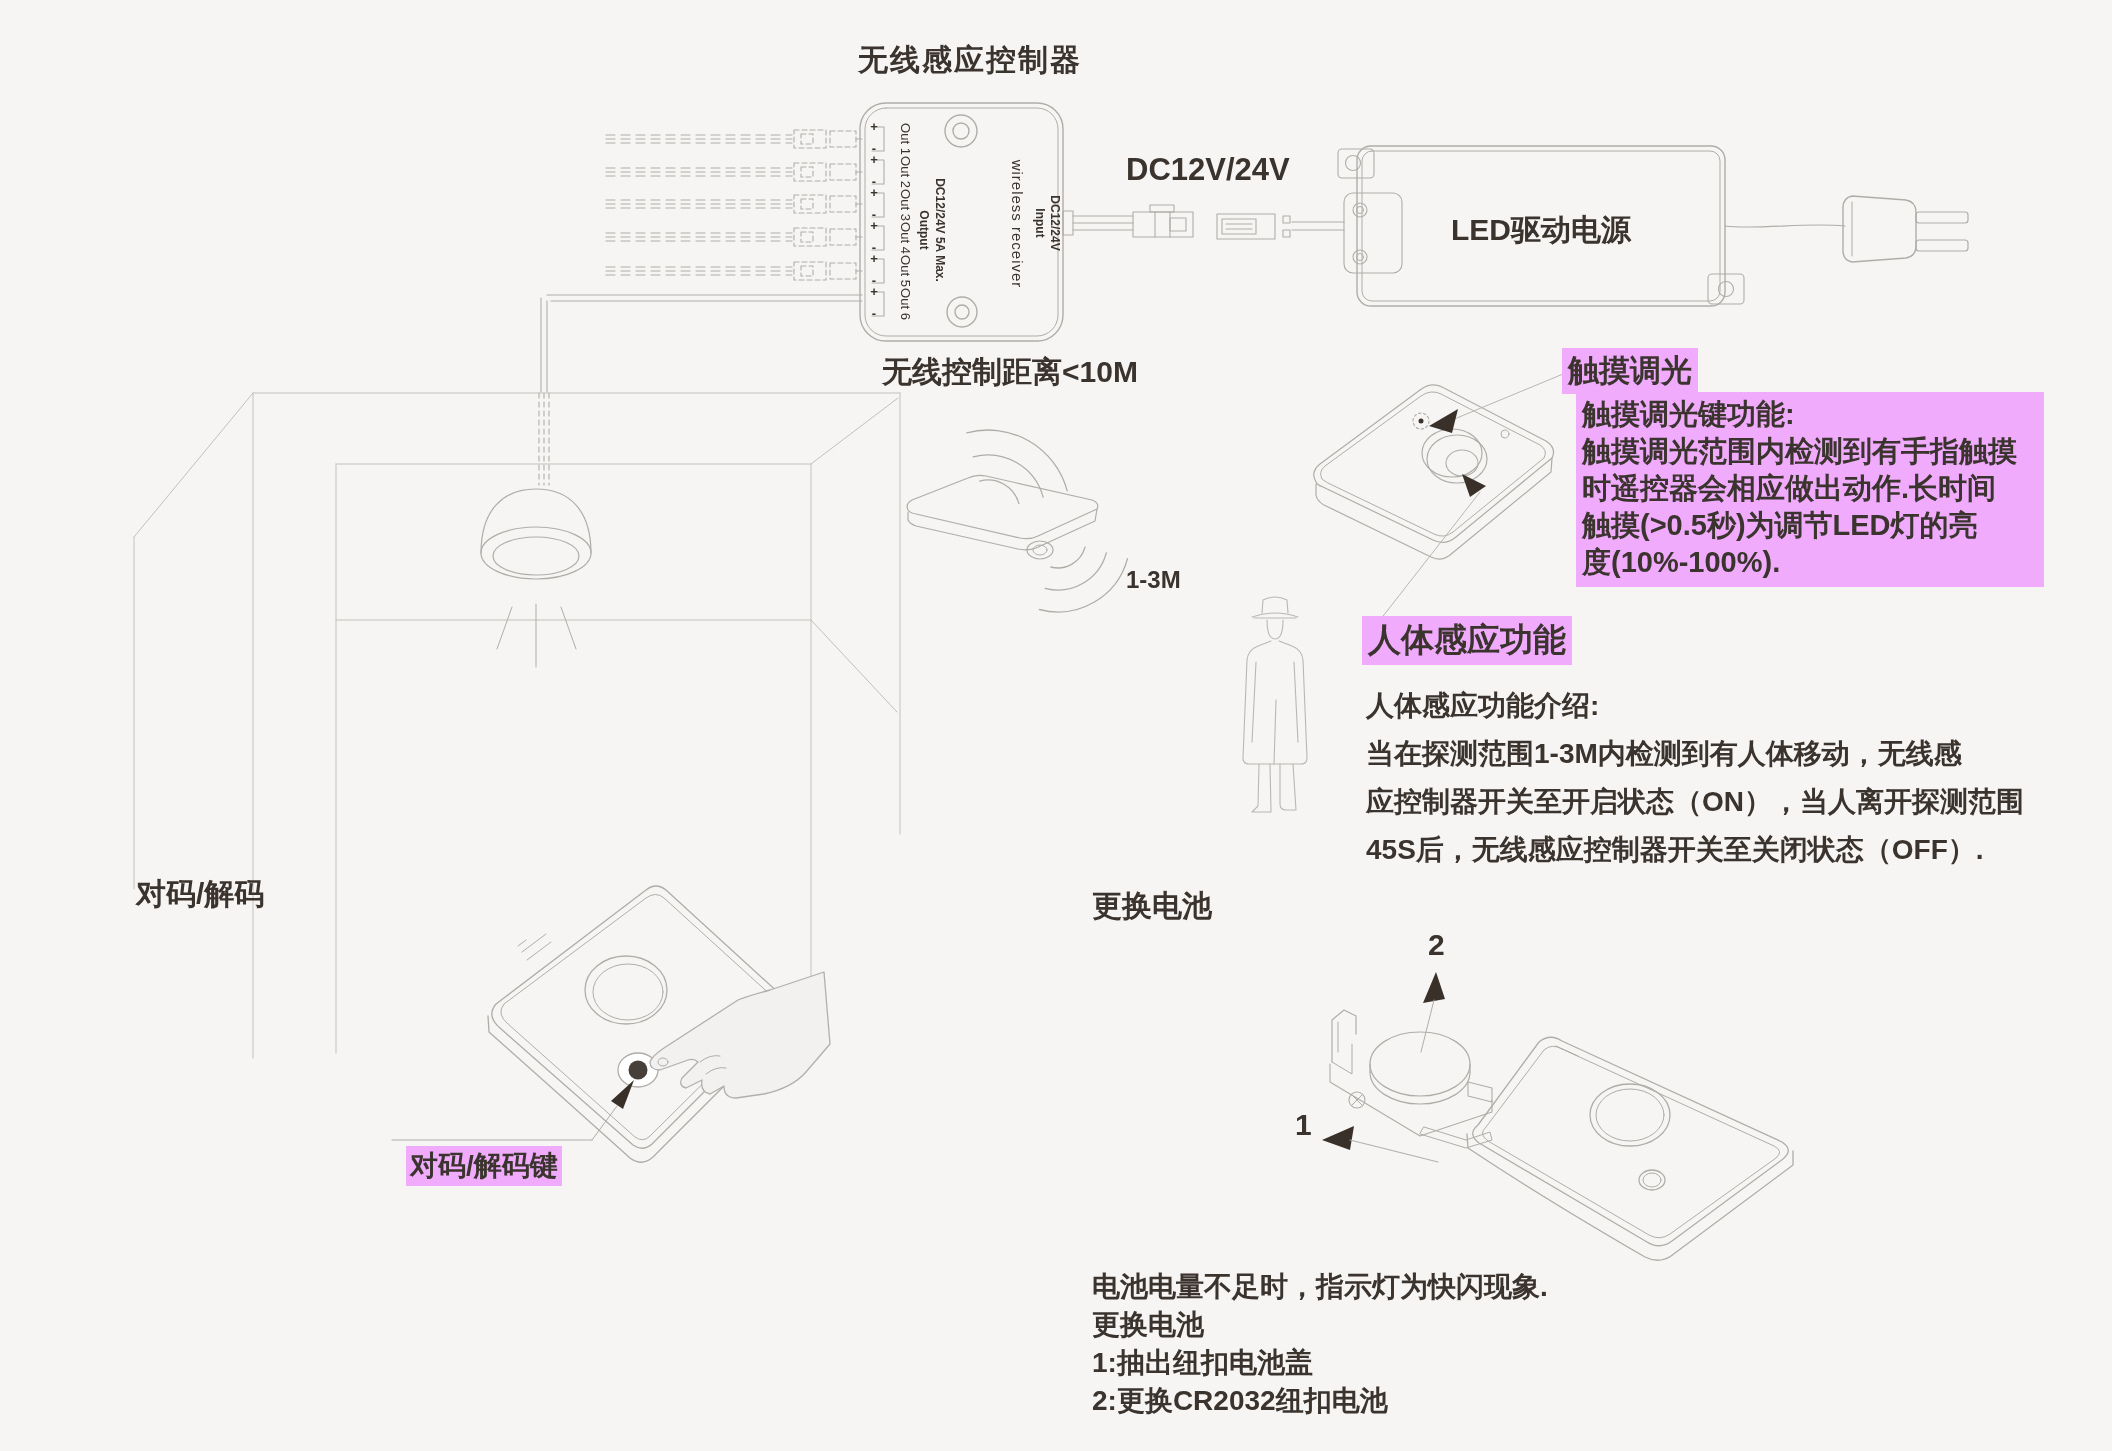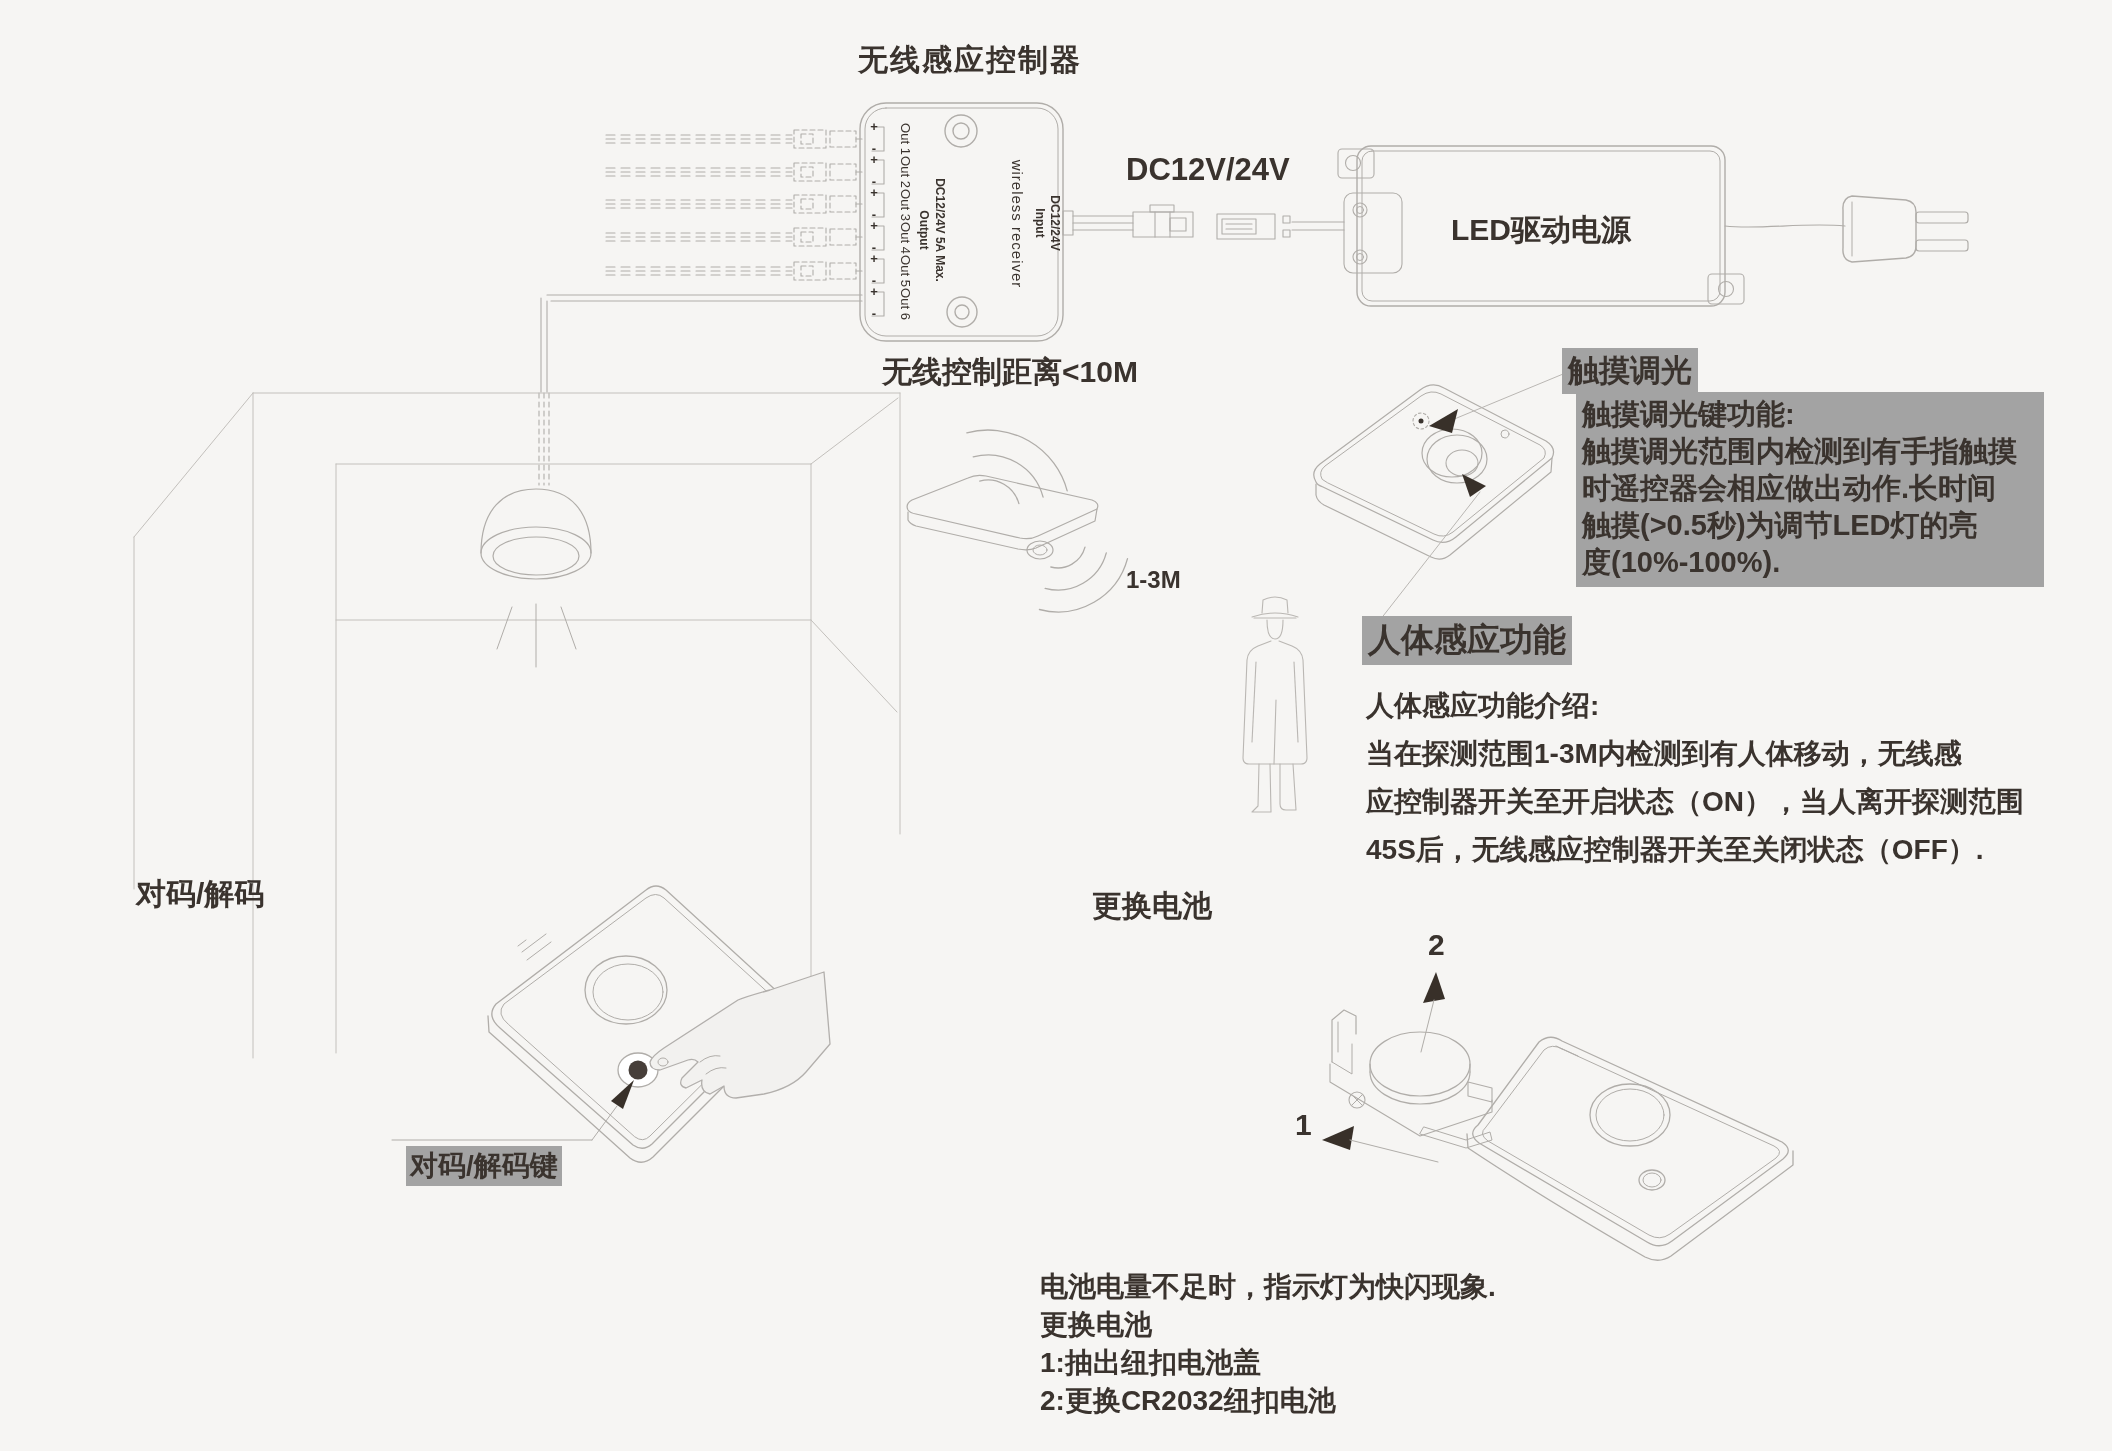--- a/index.html
+++ b/index.html
@@ -2,21 +2,21 @@
 <html><head>
 <meta charset="utf-8">
 <style>
   html,body{margin:0;padding:0;}
   #canvas{position:relative;width:2112px;height:1451px;background:#f6f5f3;overflow:hidden;
           font-family:"Liberation Sans","DejaVu Sans",sans-serif;color:#3a332e;}
   #art{position:absolute;left:0;top:0;z-index:1;}
   .txt{position:absolute;z-index:2;white-space:nowrap;color:#3a332e;}
   .w600{font-weight:600;}
   .w700{font-weight:700;}
-  .whitebg{background:#a3a3a3;}
+  .whitebg{background:#f0abfc;}
   .block{position:absolute;z-index:2;color:#3a332e;}
   .block div{white-space:nowrap;}
   .indent{margin-left:20px;}
   .center{text-align:center;}
   svg text{fill:#3a332e;font-family:"Liberation Sans","DejaVu Sans",sans-serif;}
 </style>
 </head>
 <body>
 
 <div id="canvas">
@@ -328,20 +328,20 @@
 <div class="txt w600" style="left:136px;top:874px;font-size:30px;">对码/解码</div>
 
 <div class="txt w600 whitebg" style="left:406px;top:1102px;font-size:28px;padding:1px 4px;margin-top:44px;">对码/解码键</div>
 
 
 <div class="txt w600" style="left:1092px;top:886px;font-size:30px;">更换电池</div>
 
 <div class="txt w600" style="left:1428px;top:928px;font-size:30px;">2</div>
 <div class="txt w600" style="left:1295px;top:1108px;font-size:30px;">1</div>
 
-<div class="block" style="left:1040px;top:1268px;font-size:28px;line-height:38px;font-weight:600;">
+<div class="block" style="left:1092px;top:1268px;font-size:28px;line-height:38px;font-weight:600;">
   <div>电池电量不足时，指示灯为快闪现象.</div>
   <div>更换电池</div>
   <div>1:抽出纽扣电池盖</div>
   <div>2:更换CR2032纽扣电池</div>
 </div>
 
 </div>
 
 </body></html>

